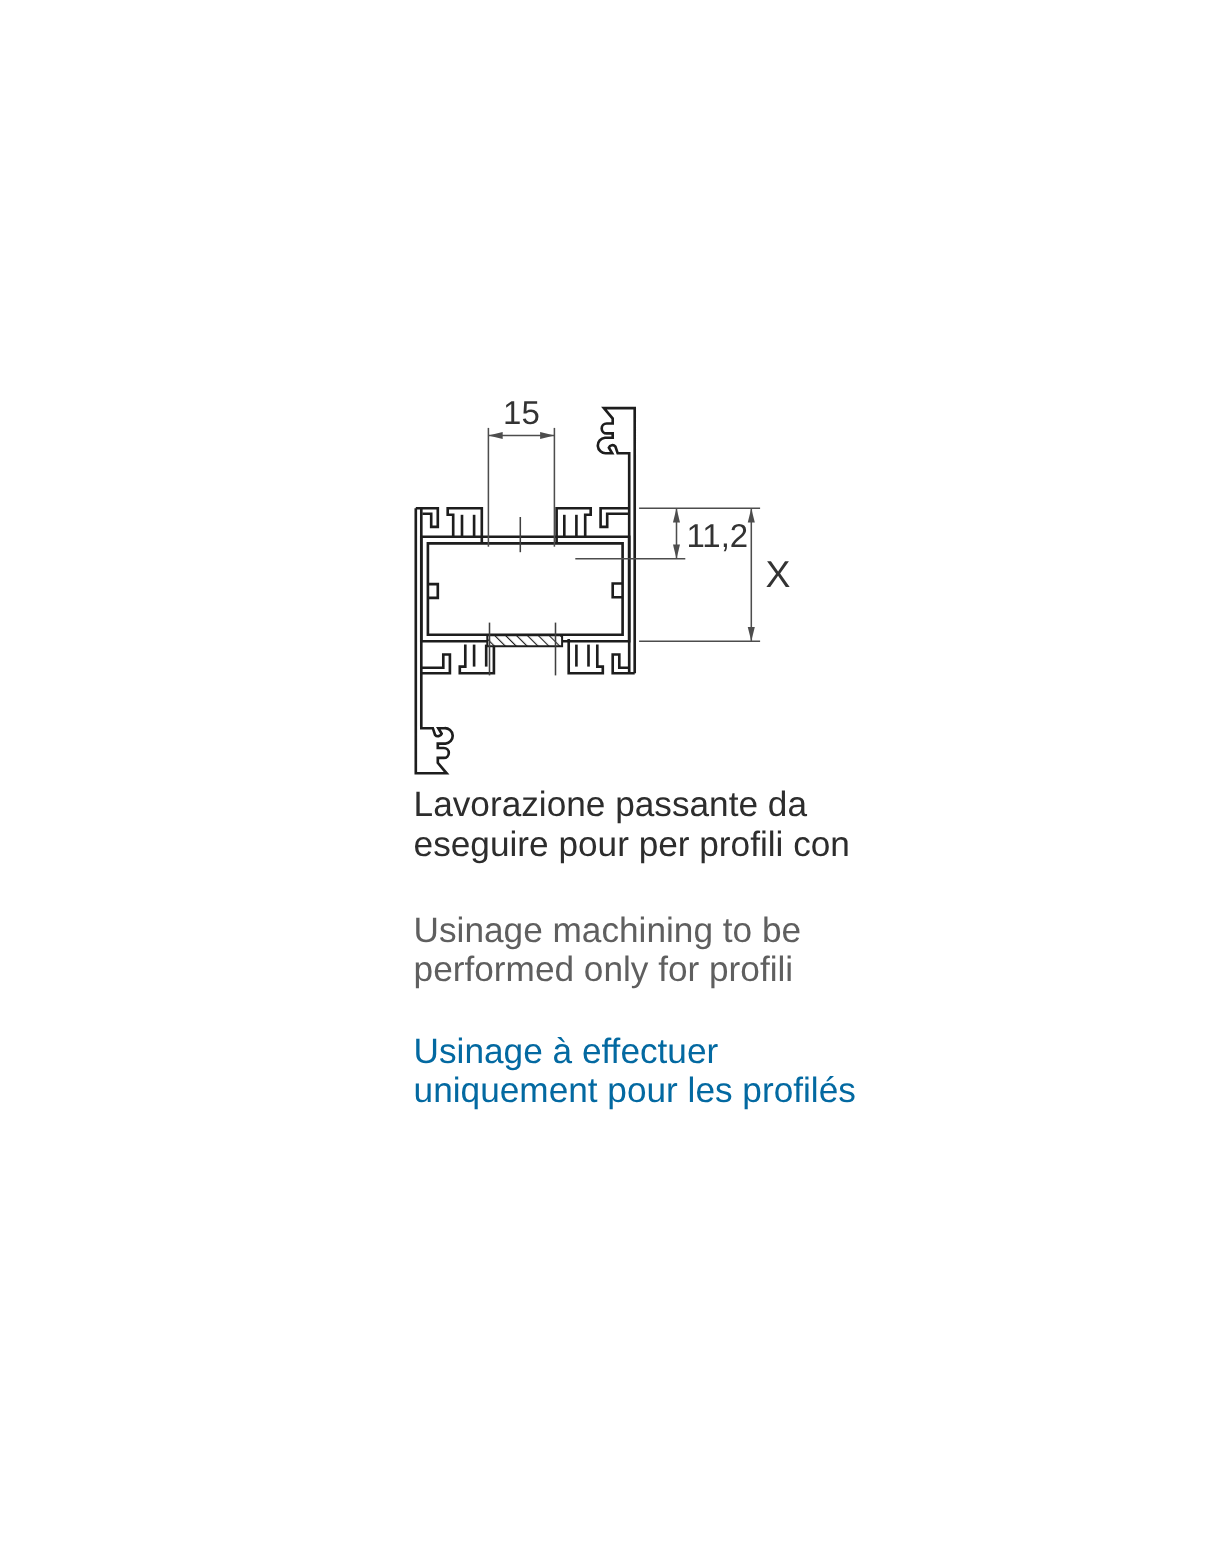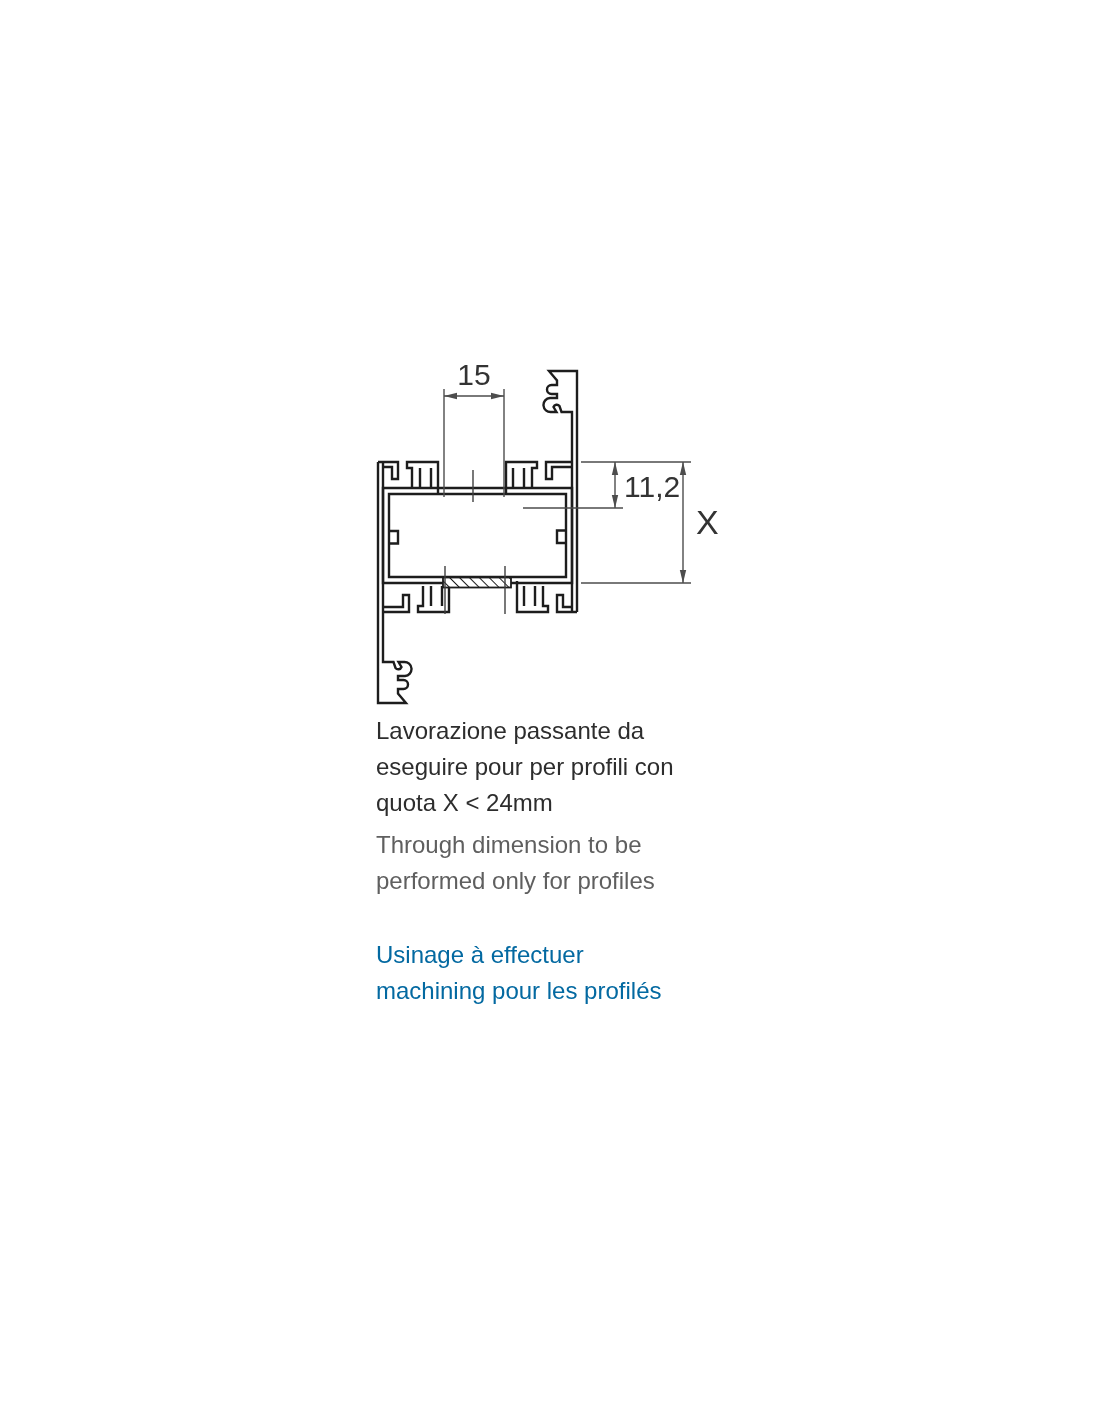--- a/index.html
+++ b/index.html
@@ -5,21 +5,21 @@
   html,body{margin:0;padding:0;background:#fff;}
   #stage{position:relative;width:956px;height:1422px;background:#fff;overflow:hidden;
          font-family:"Liberation Sans",sans-serif;}
   #drawing{position:absolute;left:0;top:0;}
   .profile{stroke:#1d1d1d;stroke-width:2.4;fill:none;stroke-linejoin:miter;stroke-linecap:butt;}
   .dimline{stroke:#4d4d4d;stroke-width:1.4;fill:none;}
   .tick{stroke:#3f3f3f;stroke-width:1.4;fill:none;}
   .arrow{fill:#4d4d4d;stroke:none;}
   .dimtext{fill:#333;font-family:"Liberation Sans",sans-serif;}
   .hatchrect{stroke:#1d1d1d;stroke-width:1.8;}
-  .note{position:absolute;left:376px;font-size:24px;line-height:36px;
+  .note{position:absolute;left:376px;font-size:32px;line-height:36px;
         font-family:"Liberation Sans",sans-serif;letter-spacing:0px;}
   .note-it{top:713px;color:#2d2d2d;}
   .note-en{top:827px;color:#5f5f5f;}
   .note-fr{top:937px;color:#0369a1;}
 </style>
 </head>
 <body>
 
 <div id="stage">
 
@@ -90,24 +90,23 @@
       <line class="dimline" x1="683" y1="462" x2="683" y2="583"></line>
       <polygon class="arrow" points="683,462 679.8,475 686.2,475"></polygon>
       <polygon class="arrow" points="683,583 679.8,570 686.2,570"></polygon>
       <text class="dimtext" x="696" y="534" font-size="34" text-anchor="start">X</text>
     </g>
   </svg>
 
   <div class="note note-it">
     <div>Lavorazione passante da</div>
     <div>eseguire pour per profili con</div>
-    <div>quota X &lt; 24mm</div>
   </div>
   <div class="note note-en">
-    <div>Through dimension to be</div>
-    <div>performed only for profiles</div>
+    <div>Usinage machining to be</div>
+    <div>performed only for profili</div>
   </div>
   <div class="note note-fr">
     <div>Usinage à effectuer</div>
-    <div>machining pour les profilés</div>
+    <div>uniquement pour les profilés</div>
   </div>
 
 </div>
 
 </body></html>

